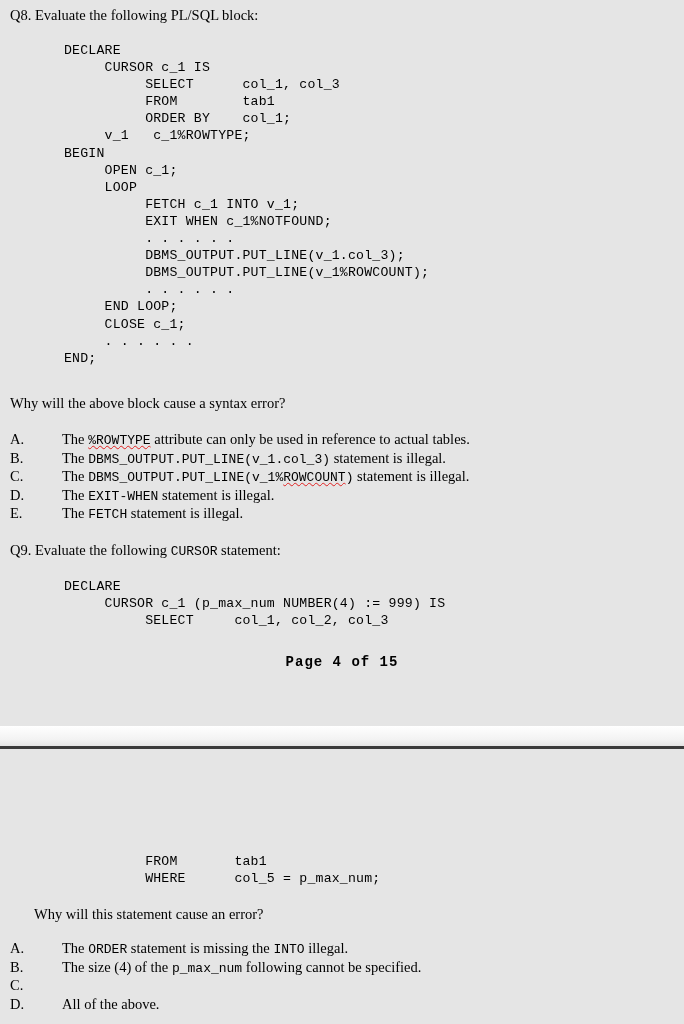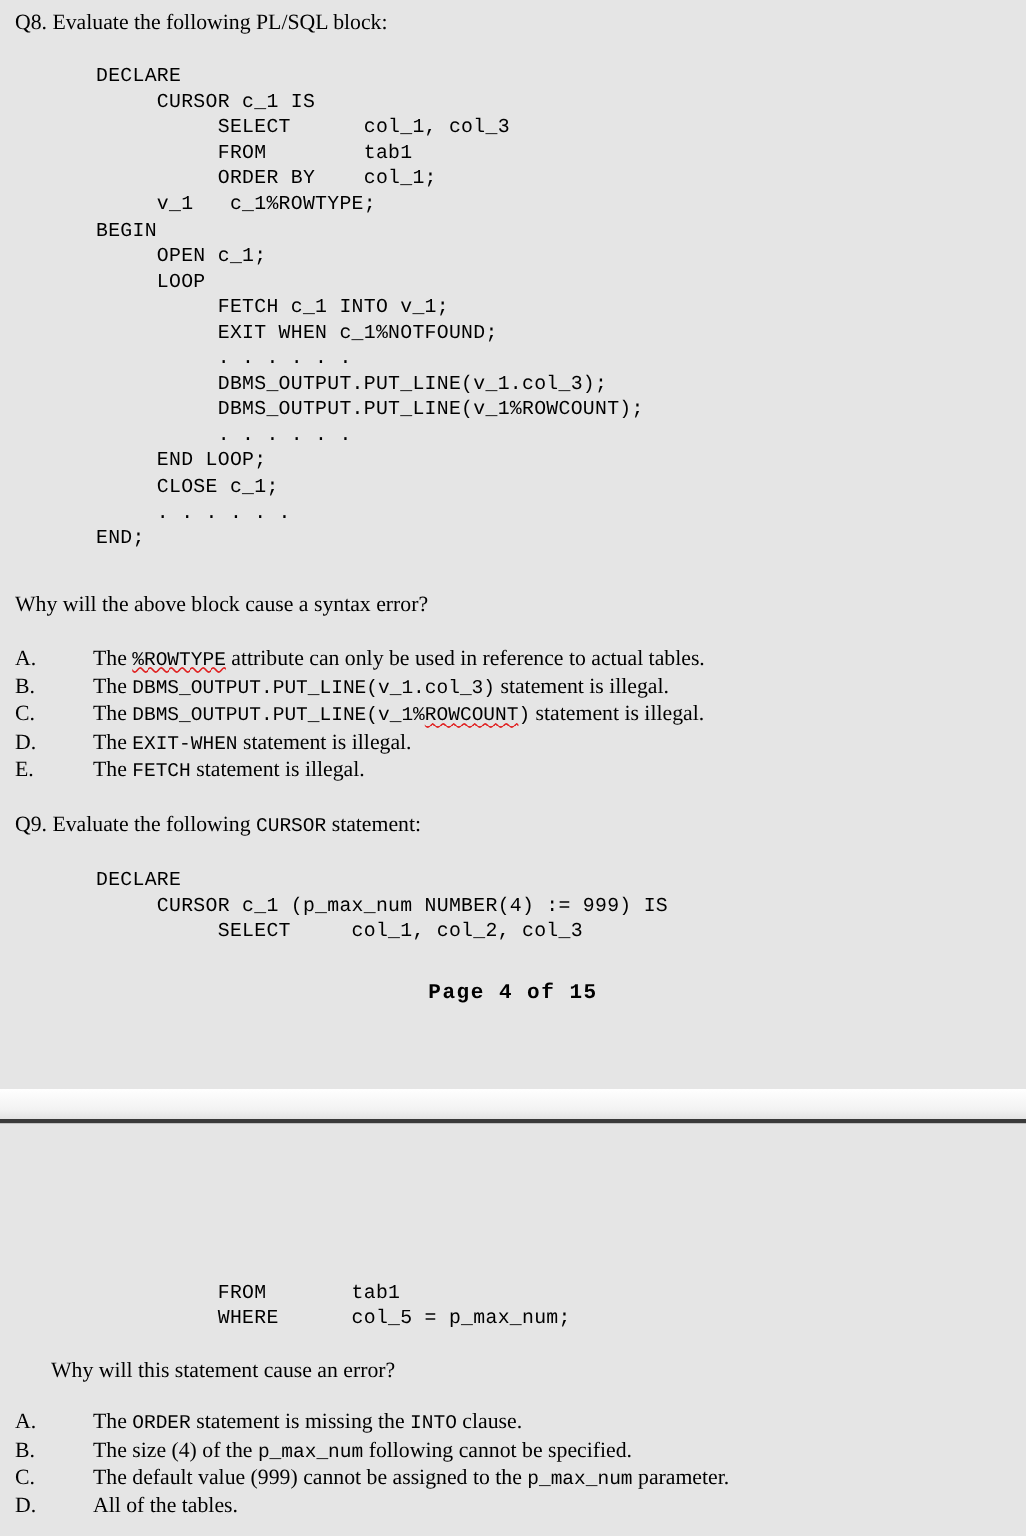--- a/index.html
+++ b/index.html
@@ -176,33 +176,32 @@
 
   <div class="code-block" style="left:64px; top:104px;">          FROM       tab1
           WHERE      col_5 = p_max_num;</div>
 
   <div class="question-line" style="left:10px; top:156px;margin-left:24px;">Why will this statement cause an error?</div>
 
   <div class="choices" style="top:190px;">
 
     <div class="choice-row">
       <span class="choice-letter">A.</span>
-      <span class="choice-text"><span>The </span><span class="mono">ORDER</span><span> statement is missing the </span><span class="mono">INTO</span><span> clause.</span></span>
+      <span class="choice-text"><span>The </span><span class="mono">ORDER</span><span> statement is missing the </span><span class="mono">INTO</span><span> illegal.</span></span>
     </div>
 
     <div class="choice-row">
       <span class="choice-letter">B.</span>
       <span class="choice-text"><span>The size (4) of the </span><span class="mono">p_max_num</span><span> following cannot be specified.</span></span>
     </div>
 
     <div class="choice-row">
       <span class="choice-letter">C.</span>
-      <span class="choice-text"><span>The default value (999) cannot be assigned to the </span><span class="mono">p_max_num</span><span> parameter.</span></span>
     </div>
 
     <div class="choice-row">
       <span class="choice-letter">D.</span>
-      <span class="choice-text"><span>All of the tables.</span><span class="mono"></span><span></span></span>
+      <span class="choice-text"><span>All of the above.</span><span class="mono"></span><span></span></span>
     </div>
 
   </div>
 
 </div>
 
 </body></html>

